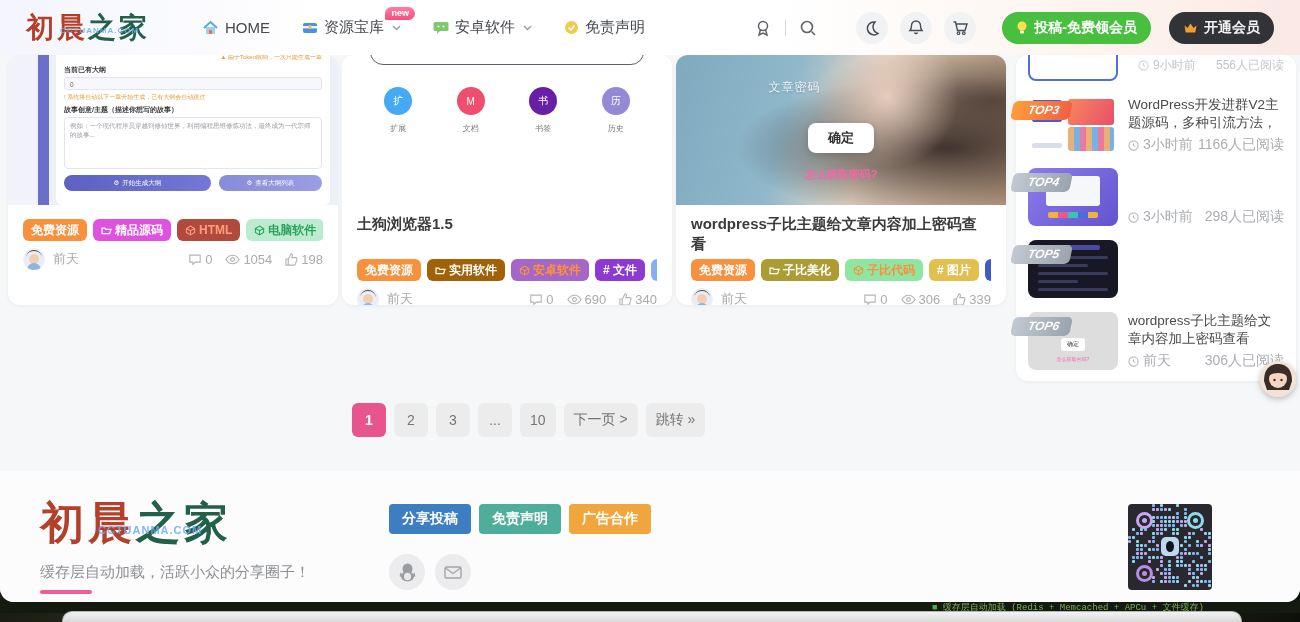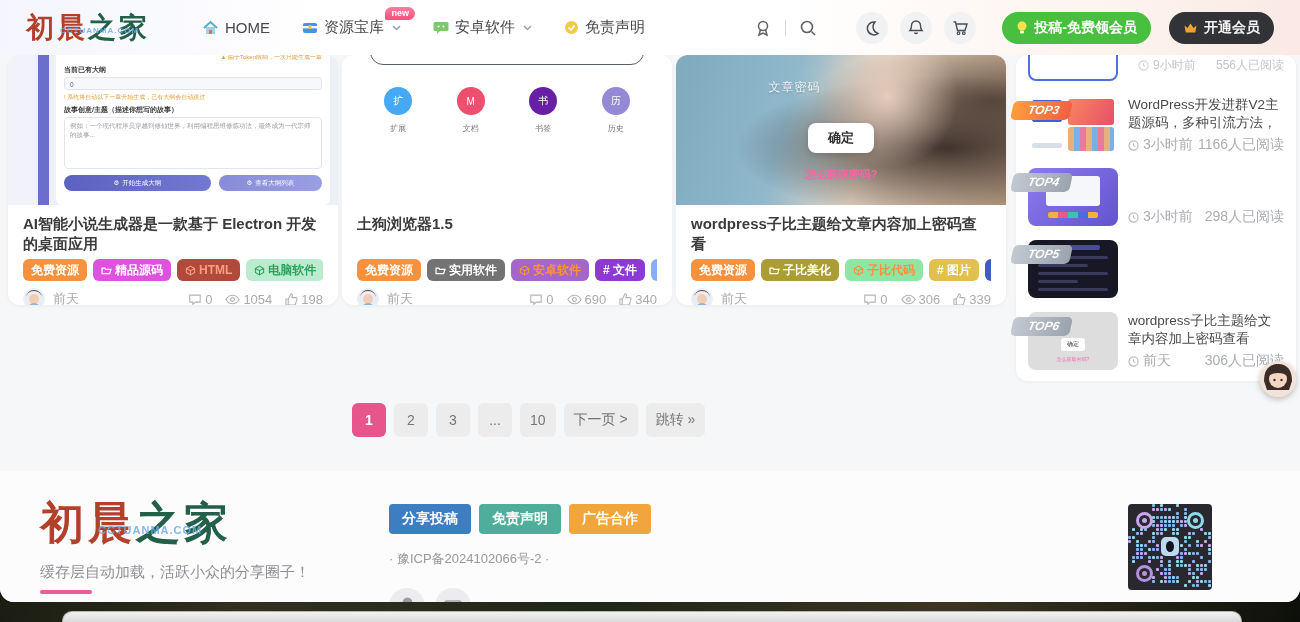--- a/index.html
+++ b/index.html
@@ -162,20 +162,23 @@
   .qr-center { position:absolute; left:33px; top:33px; width:18px; height:19px; background:#bcd9f0; border-radius:5px; }
   .qr-center i { position:absolute; left:5px; top:4px; width:8px; height:11px; background:#14141a; border-radius:50%; display:block; }
 
   svg { display:block; }
 </style>
 </head>
 <body>
 
 <div class="desktop">
 
+  <div class="console-strip">
+    <div class="console-text"><span class="sq">■</span> <span>缓存层自动加载 (Redis + Memcached + APCu + 文件缓存)</span></div>
+  </div>
   <div class="window-edge"></div>
 
   <div class="page">
 
     <header class="hdr">
       <div class="logo">
         <span class="c1">初晨</span><span class="c2">之家</span>
         <span class="wm">CCTUANMA.COM</span>
       </div>
 
@@ -279,21 +282,20 @@
               <div class="p1-hint">! 系统将自动以下一章开始生成，已有大纲会自动跳过</div>
               <div class="p1-label">故事创意/主题（描述你想写的故事）</div>
               <div class="p1-area">例如：一个现代程序员穿越到修仙世界，利用编程思维修炼功法，最终成为一代宗师的故事...</div>
               <div class="p1-btns">
                 <div class="p1-btn b1">⚙ <span>开始生成大纲</span></div>
                 <div class="p1-btn b2">⚙ <span>查看大纲列表</span></div>
               </div>
             </div>
           </div>
           <div class="card-body">
-            <h3 class="card-title">AI智能小说生成器是一款基于 Electron 开发的桌面应用</h3>
             <div class="tag-row">
               <span class="tag" style="background-color: rgb(247, 145, 61); color: rgb(255, 255, 255);">免费资源</span>
               <span class="tag" style="background-color: rgb(223, 82, 223); color: rgb(255, 255, 255);">
                   <svg width="11" height="11" viewBox="0 0 16 16">
                     <path d="M1.5 4.5h4l1.5 2h7.5l-2 6h-11z" fill="none" stroke="currentColor" stroke-width="1.8"></path>
                   </svg>
                   <span>精品源码</span>
                 </span>
               <span class="tag" style="background-color: rgb(176, 74, 60); color: rgb(255, 157, 126);">
                   <svg width="11" height="11" viewBox="0 0 16 16">
@@ -362,21 +364,21 @@
               <div class="p2-item">
                   <span class="p2-dot" style="background-color: rgb(148, 137, 214);">历</span>
                   <span class="p2-lab">历史</span>
                 </div>
             </div>
           </div>
           <div class="card-body">
             <h3 class="card-title">土狗浏览器1.5</h3>
             <div class="tag-row">
               <span class="tag" style="background-color: rgb(247, 145, 61); color: rgb(255, 255, 255);">免费资源</span>
-              <span class="tag" style="background-color: #737373; color: rgb(255, 255, 255);">
+              <span class="tag" style="background-color: #a16207; color: rgb(255, 255, 255);">
                   <svg width="11" height="11" viewBox="0 0 16 16">
                     <path d="M1.5 4.5h4l1.5 2h7.5l-2 6h-11z" fill="none" stroke="currentColor" stroke-width="1.8"></path>
                   </svg>
                   <span>实用软件</span>
                 </span>
               <span class="tag" style="background-color: rgb(165, 102, 201); color: rgb(255, 147, 51);">
                   <svg width="11" height="11" viewBox="0 0 16 16">
                     <path d="M8 1.5 14 5v6L8 14.5 2 11V5zM2 5l6 3.2L14 5M8 8.2V14.5" fill="none" stroke="currentColor" stroke-width="1.5"></path>
                   </svg>
                   <span>安卓软件</span>
@@ -607,21 +609,20 @@
         <div class="f-underline"></div>
 
       </div>
 
       <div class="f-col2">
         <div class="f-btn-row">
           <div class="f-btn" style="background-color: rgb(61, 126, 194);">分享投稿</div>
           <div class="f-btn" style="background-color: rgb(79, 174, 155);">免责声明</div>
           <div class="f-btn" style="background-color: rgb(240, 166, 60);">广告合作</div>
         </div>
-        <div class="f-icp">· 豫ICP备2024102066号-2 ·</div>
         <div class="f-icon-row">
           <div class="f-circle">
             <svg width="17" height="19" viewBox="0 0 17 19">
                 <ellipse cx="8.5" cy="6" rx="5" ry="5.5" fill="#9a9ca0"></ellipse>
                 <ellipse cx="8.5" cy="13.5" rx="6.5" ry="5" fill="#9a9ca0"></ellipse>
                 <ellipse cx="8.5" cy="13.5" rx="3.5" ry="3.8" fill="#e9eaec"></ellipse>
                 <path d="M2 9c-1 1.5-1.6 4-1 5l2-1.5zM15 9c1 1.5 1.6 4 1 5l-2-1.5z" fill="#9a9ca0"></path>
               </svg>
           </div>
           <div class="f-circle">

